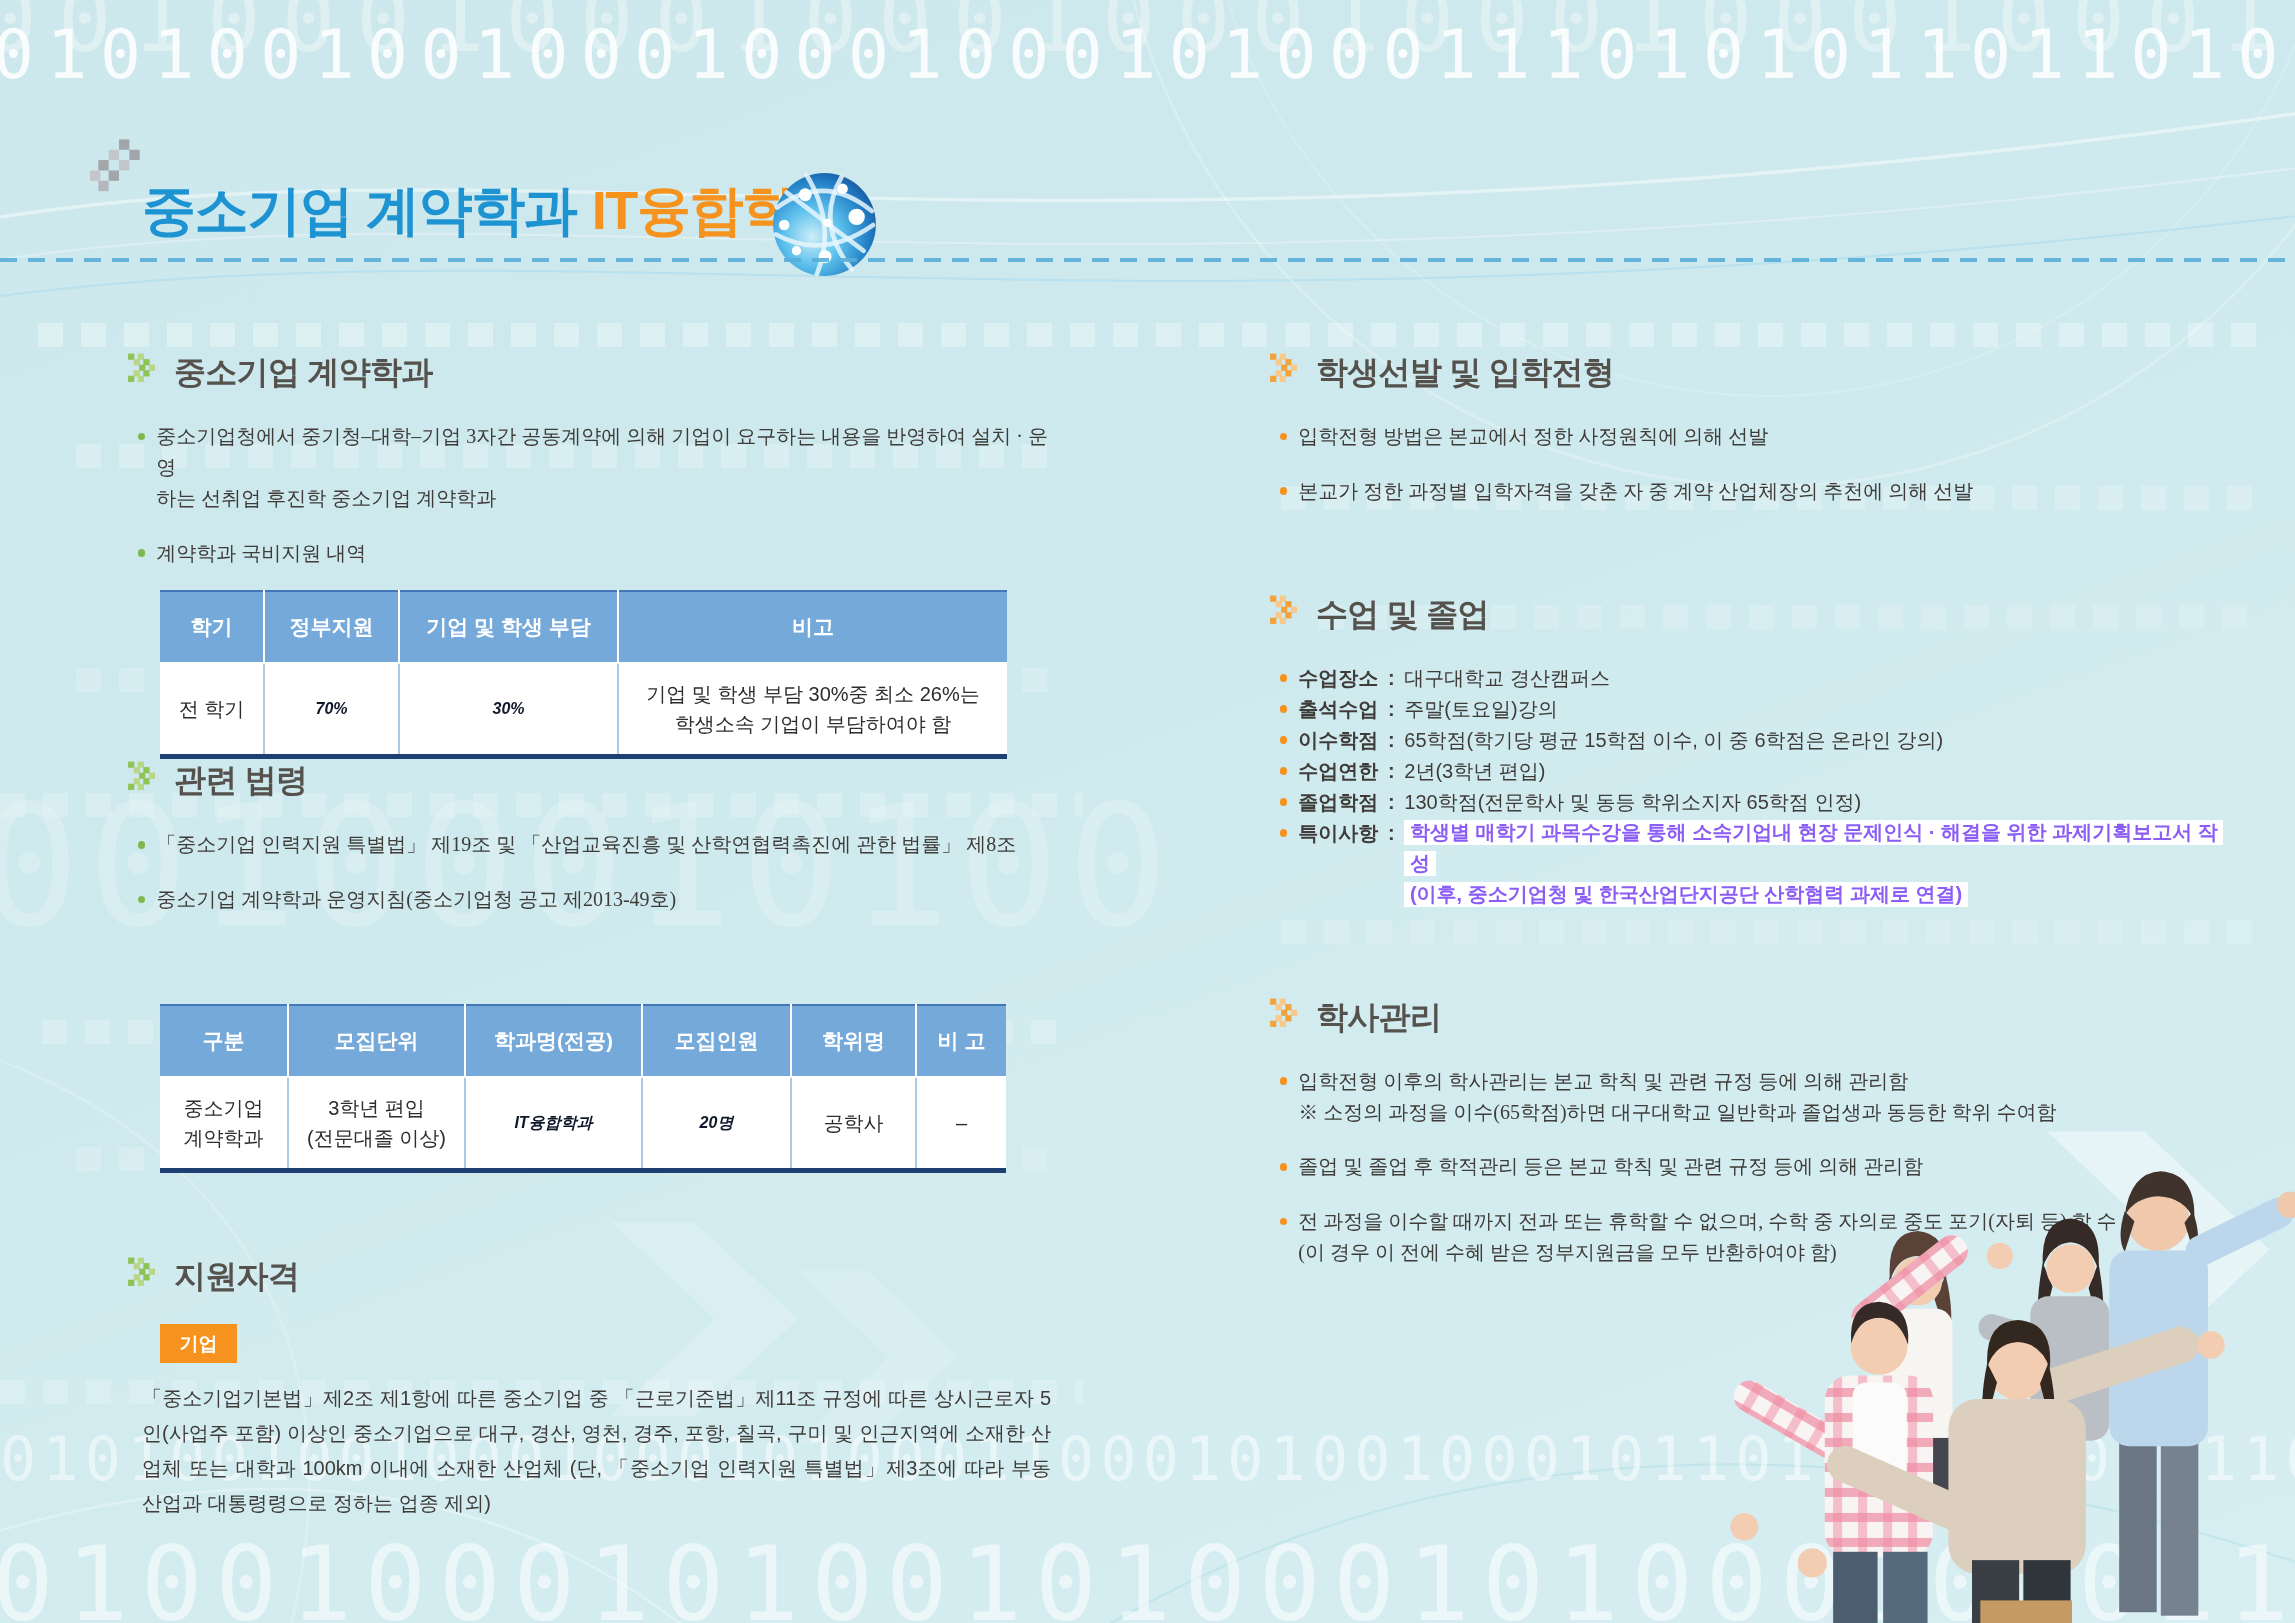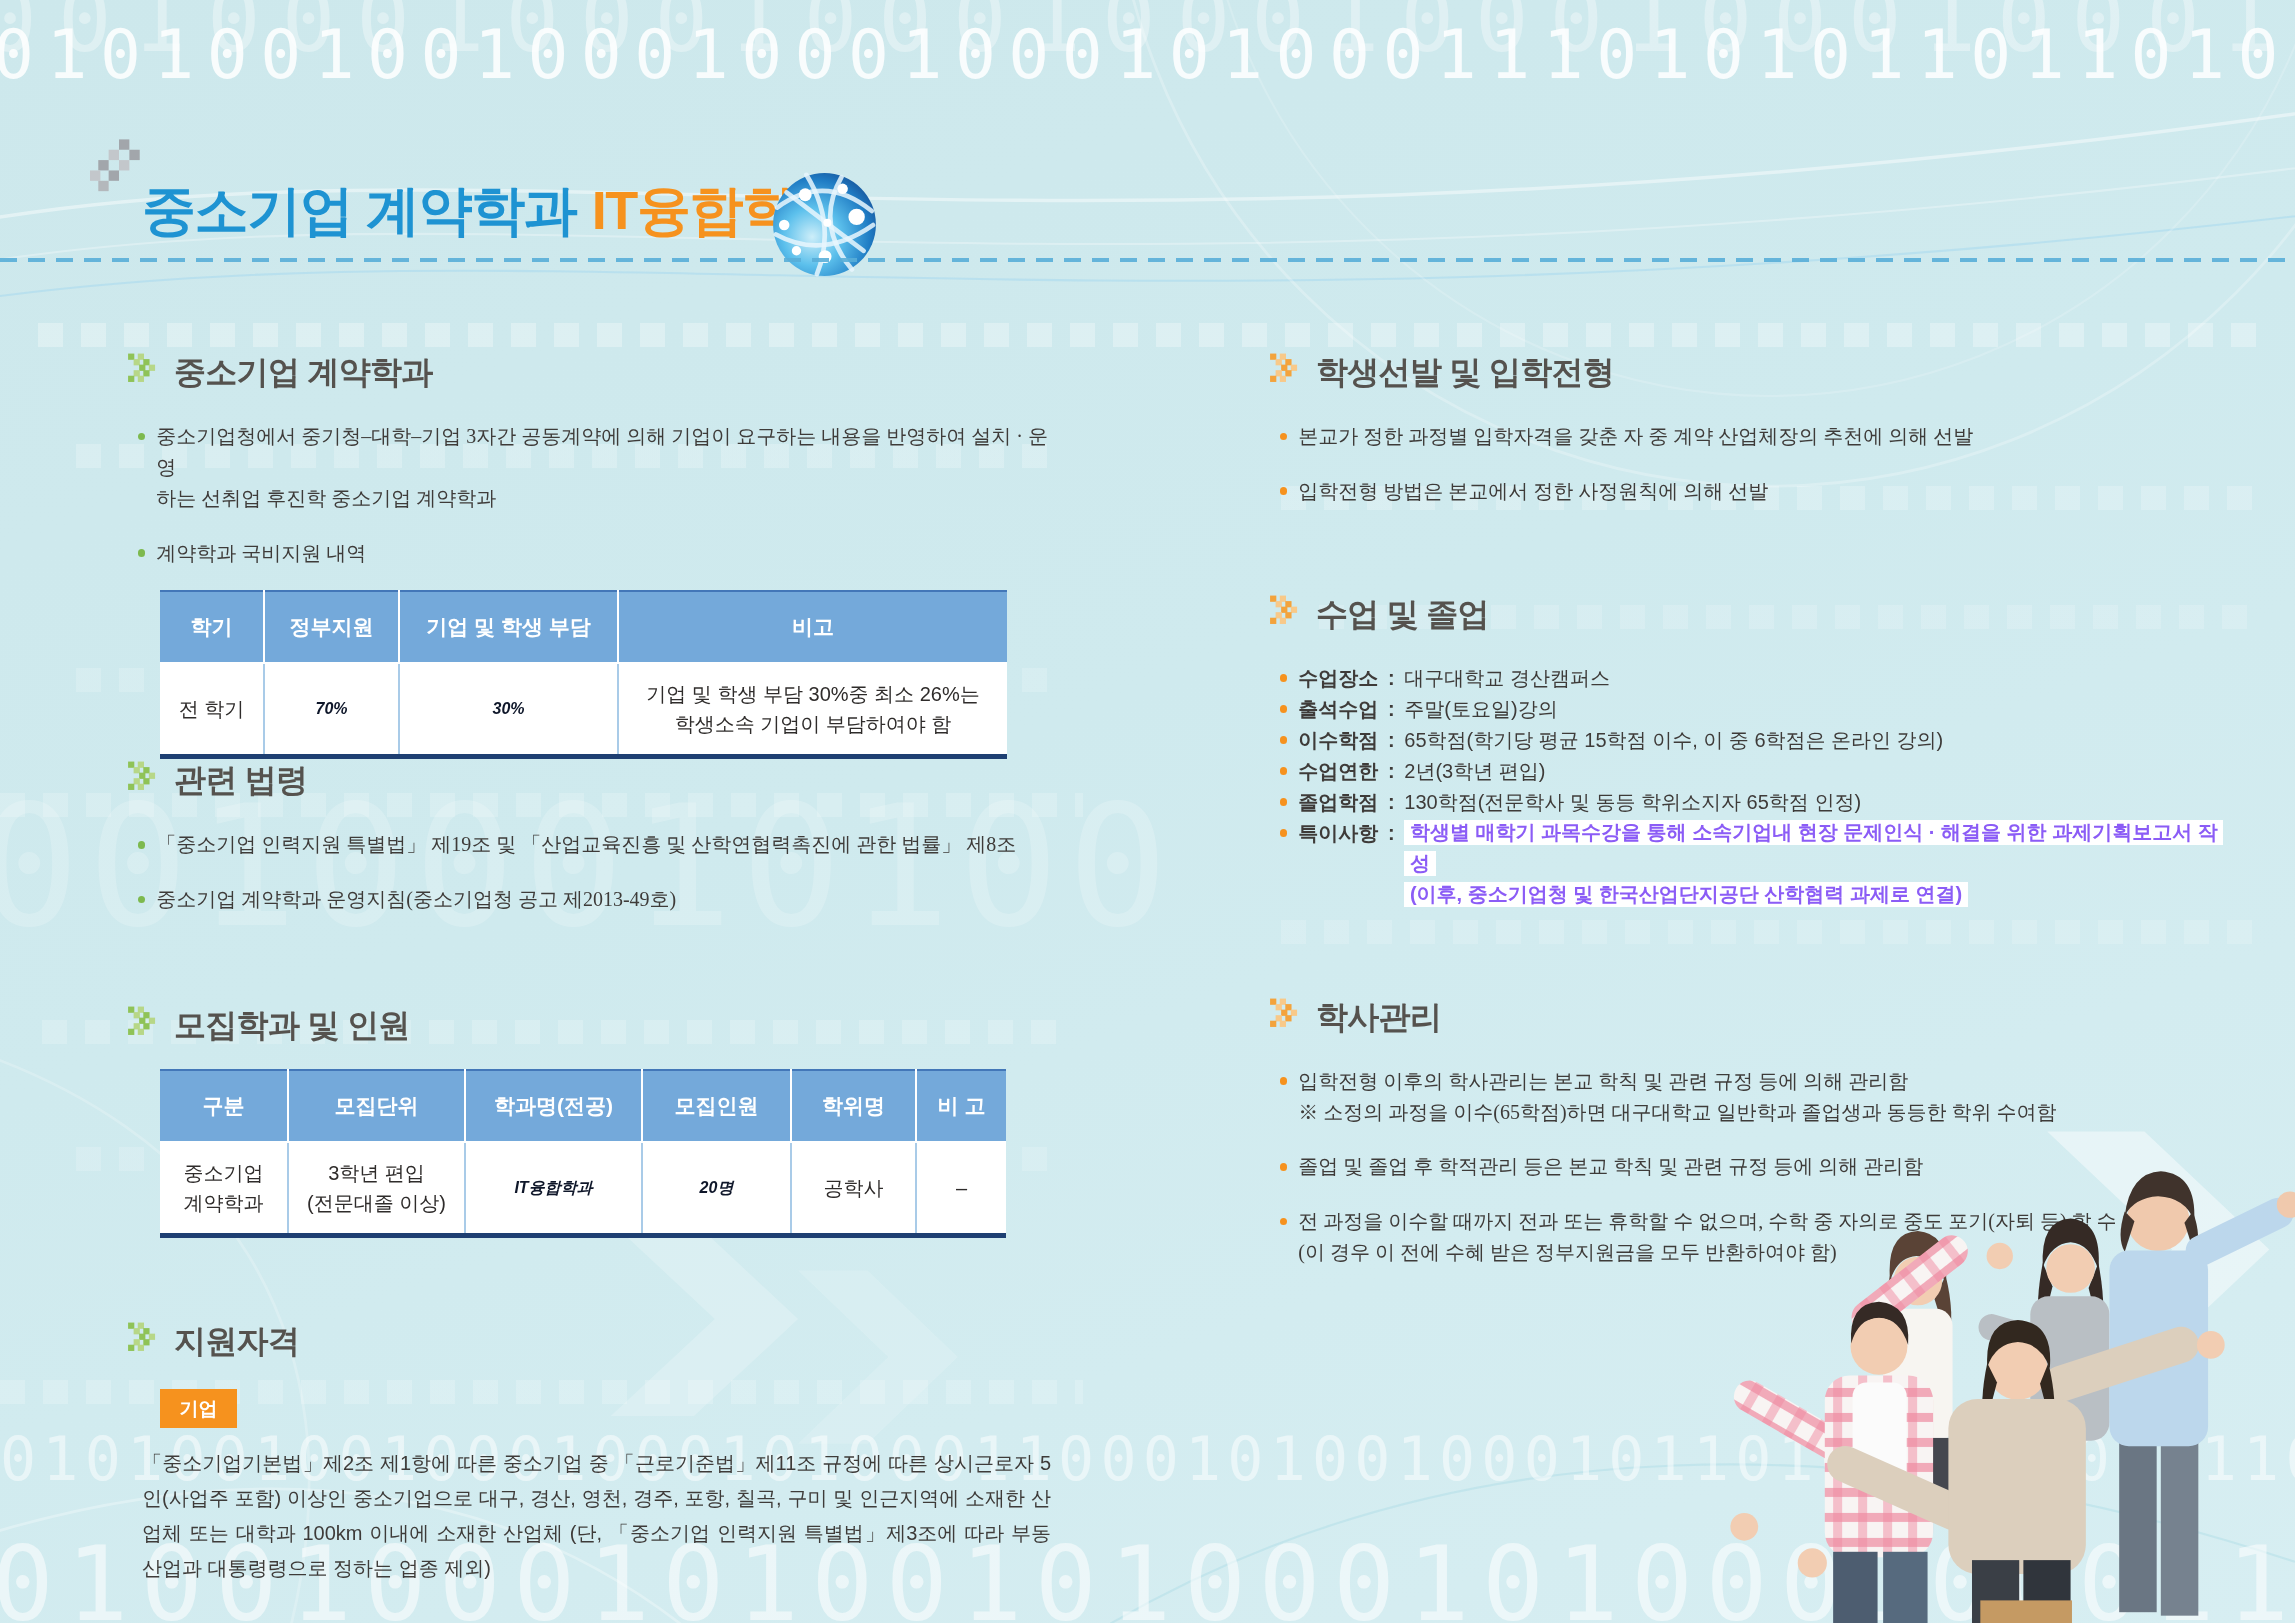--- a/index.html
+++ b/index.html
@@ -246,37 +246,20 @@
           <span class="btxt">「중소기업 인력지원 특별법」 제19조 및 「산업교육진흥 및 산학연협력촉진에 관한 법률」 제8조</span>
         </div>
         <div class="bullet">
           <span class="dot"></span>
           <span class="btxt">중소기업 계약학과 운영지침(중소기업청 공고 제2013-49호)</span>
         </div>
       </div>
     </div>
 
     <div class="sec mt-s3">
-      <div class="sec-heading">
-        <svg class="chev" width="32" height="36" viewBox="0 0 46 52">
-          <g>
-            <rect x="0" y="4" width="9" height="9" fill="#8fc357"></rect>
-              <rect x="8" y="12" width="9" height="9" fill="#b7d787"></rect>
-            <rect x="16" y="20" width="9" height="9" fill="#8fc357"></rect>
-              <rect x="8" y="28" width="9" height="9" fill="#b7d787"></rect>
-            <rect x="0" y="36" width="9" height="9" fill="#8fc357"></rect>
-            <rect x="14" y="4" width="9" height="9" fill="#b7d787"></rect>
-              <rect x="22" y="12" width="9" height="9" fill="#8fc357"></rect>
-            <rect x="30" y="20" width="9" height="9" fill="#b7d787"></rect>
-              <rect x="22" y="28" width="9" height="9" fill="#8fc357"></rect>
-            <rect x="14" y="36" width="9" height="9" fill="#b7d787"></rect>
-          </g>
-        </svg>
-        <span>모집학과 및 인원</span>
-      </div>
       <table class="tbl">
         <colgroup>
             <col style="width:128px">
             <col style="width:177px">
             <col style="width:177px">
             <col style="width:149px">
             <col style="width:125px">
             <col style="width:90px">
           </colgroup>
         <thead>
@@ -345,25 +328,25 @@
             <rect x="30" y="20" width="9" height="9" fill="#f8c989"></rect>
               <rect x="22" y="28" width="9" height="9" fill="#f3a33c"></rect>
             <rect x="14" y="36" width="9" height="9" fill="#f8c989"></rect>
           </g>
         </svg>
         <span>학생선발 및 입학전형</span>
       </div>
       <div class="bullets">
         <div class="bullet">
           <span class="dot"></span>
+          <span class="btxt">입학전형 방법은 본교에서 정한 사정원칙에 의해 선발</span>
+        </div>
+        <div class="bullet">
+          <span class="dot"></span>
           <span class="btxt">본교가 정한 과정별 입학자격을 갖춘 자 중 계약 산업체장의 추천에 의해 선발</span>
-        </div>
-        <div class="bullet">
-          <span class="dot"></span>
-          <span class="btxt">입학전형 방법은 본교에서 정한 사정원칙에 의해 선발</span>
         </div>
       </div>
     </div>
 
     <div class="sec mt-r2">
       <div class="sec-heading">
         <svg class="chev" width="32" height="36" viewBox="0 0 46 52">
           <g>
             <rect x="0" y="4" width="9" height="9" fill="#f3a33c"></rect>
               <rect x="8" y="12" width="9" height="9" fill="#f8c989"></rect>

